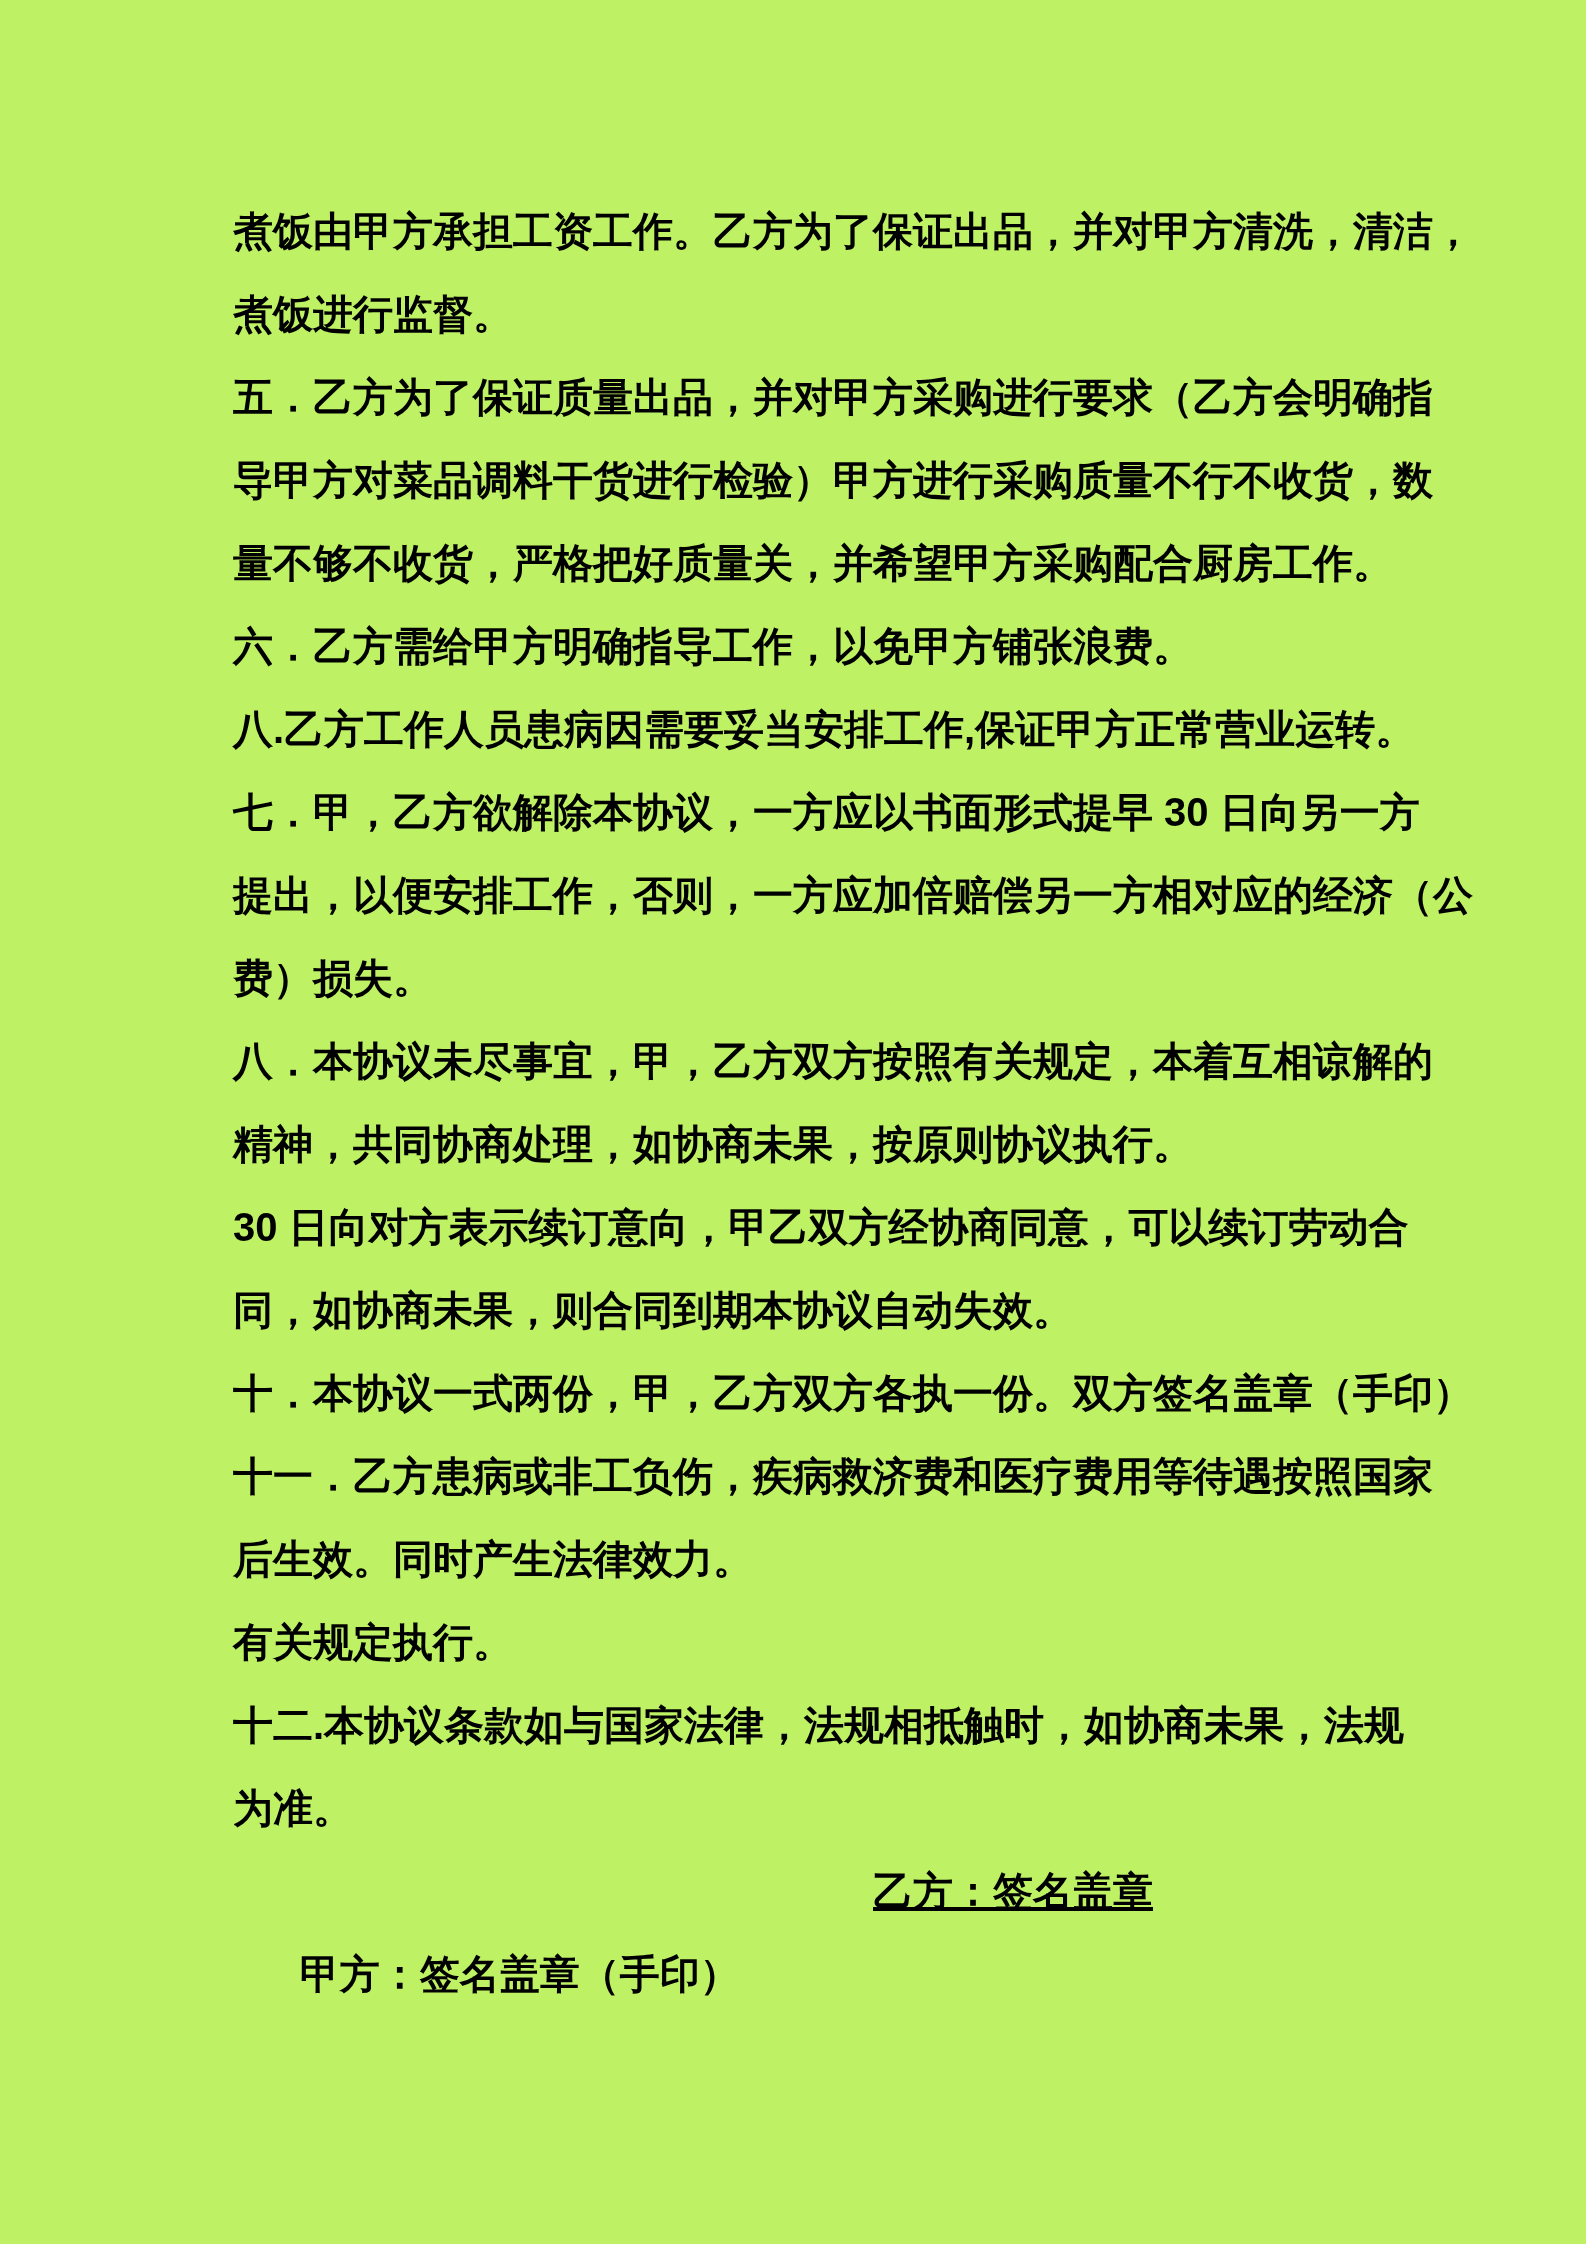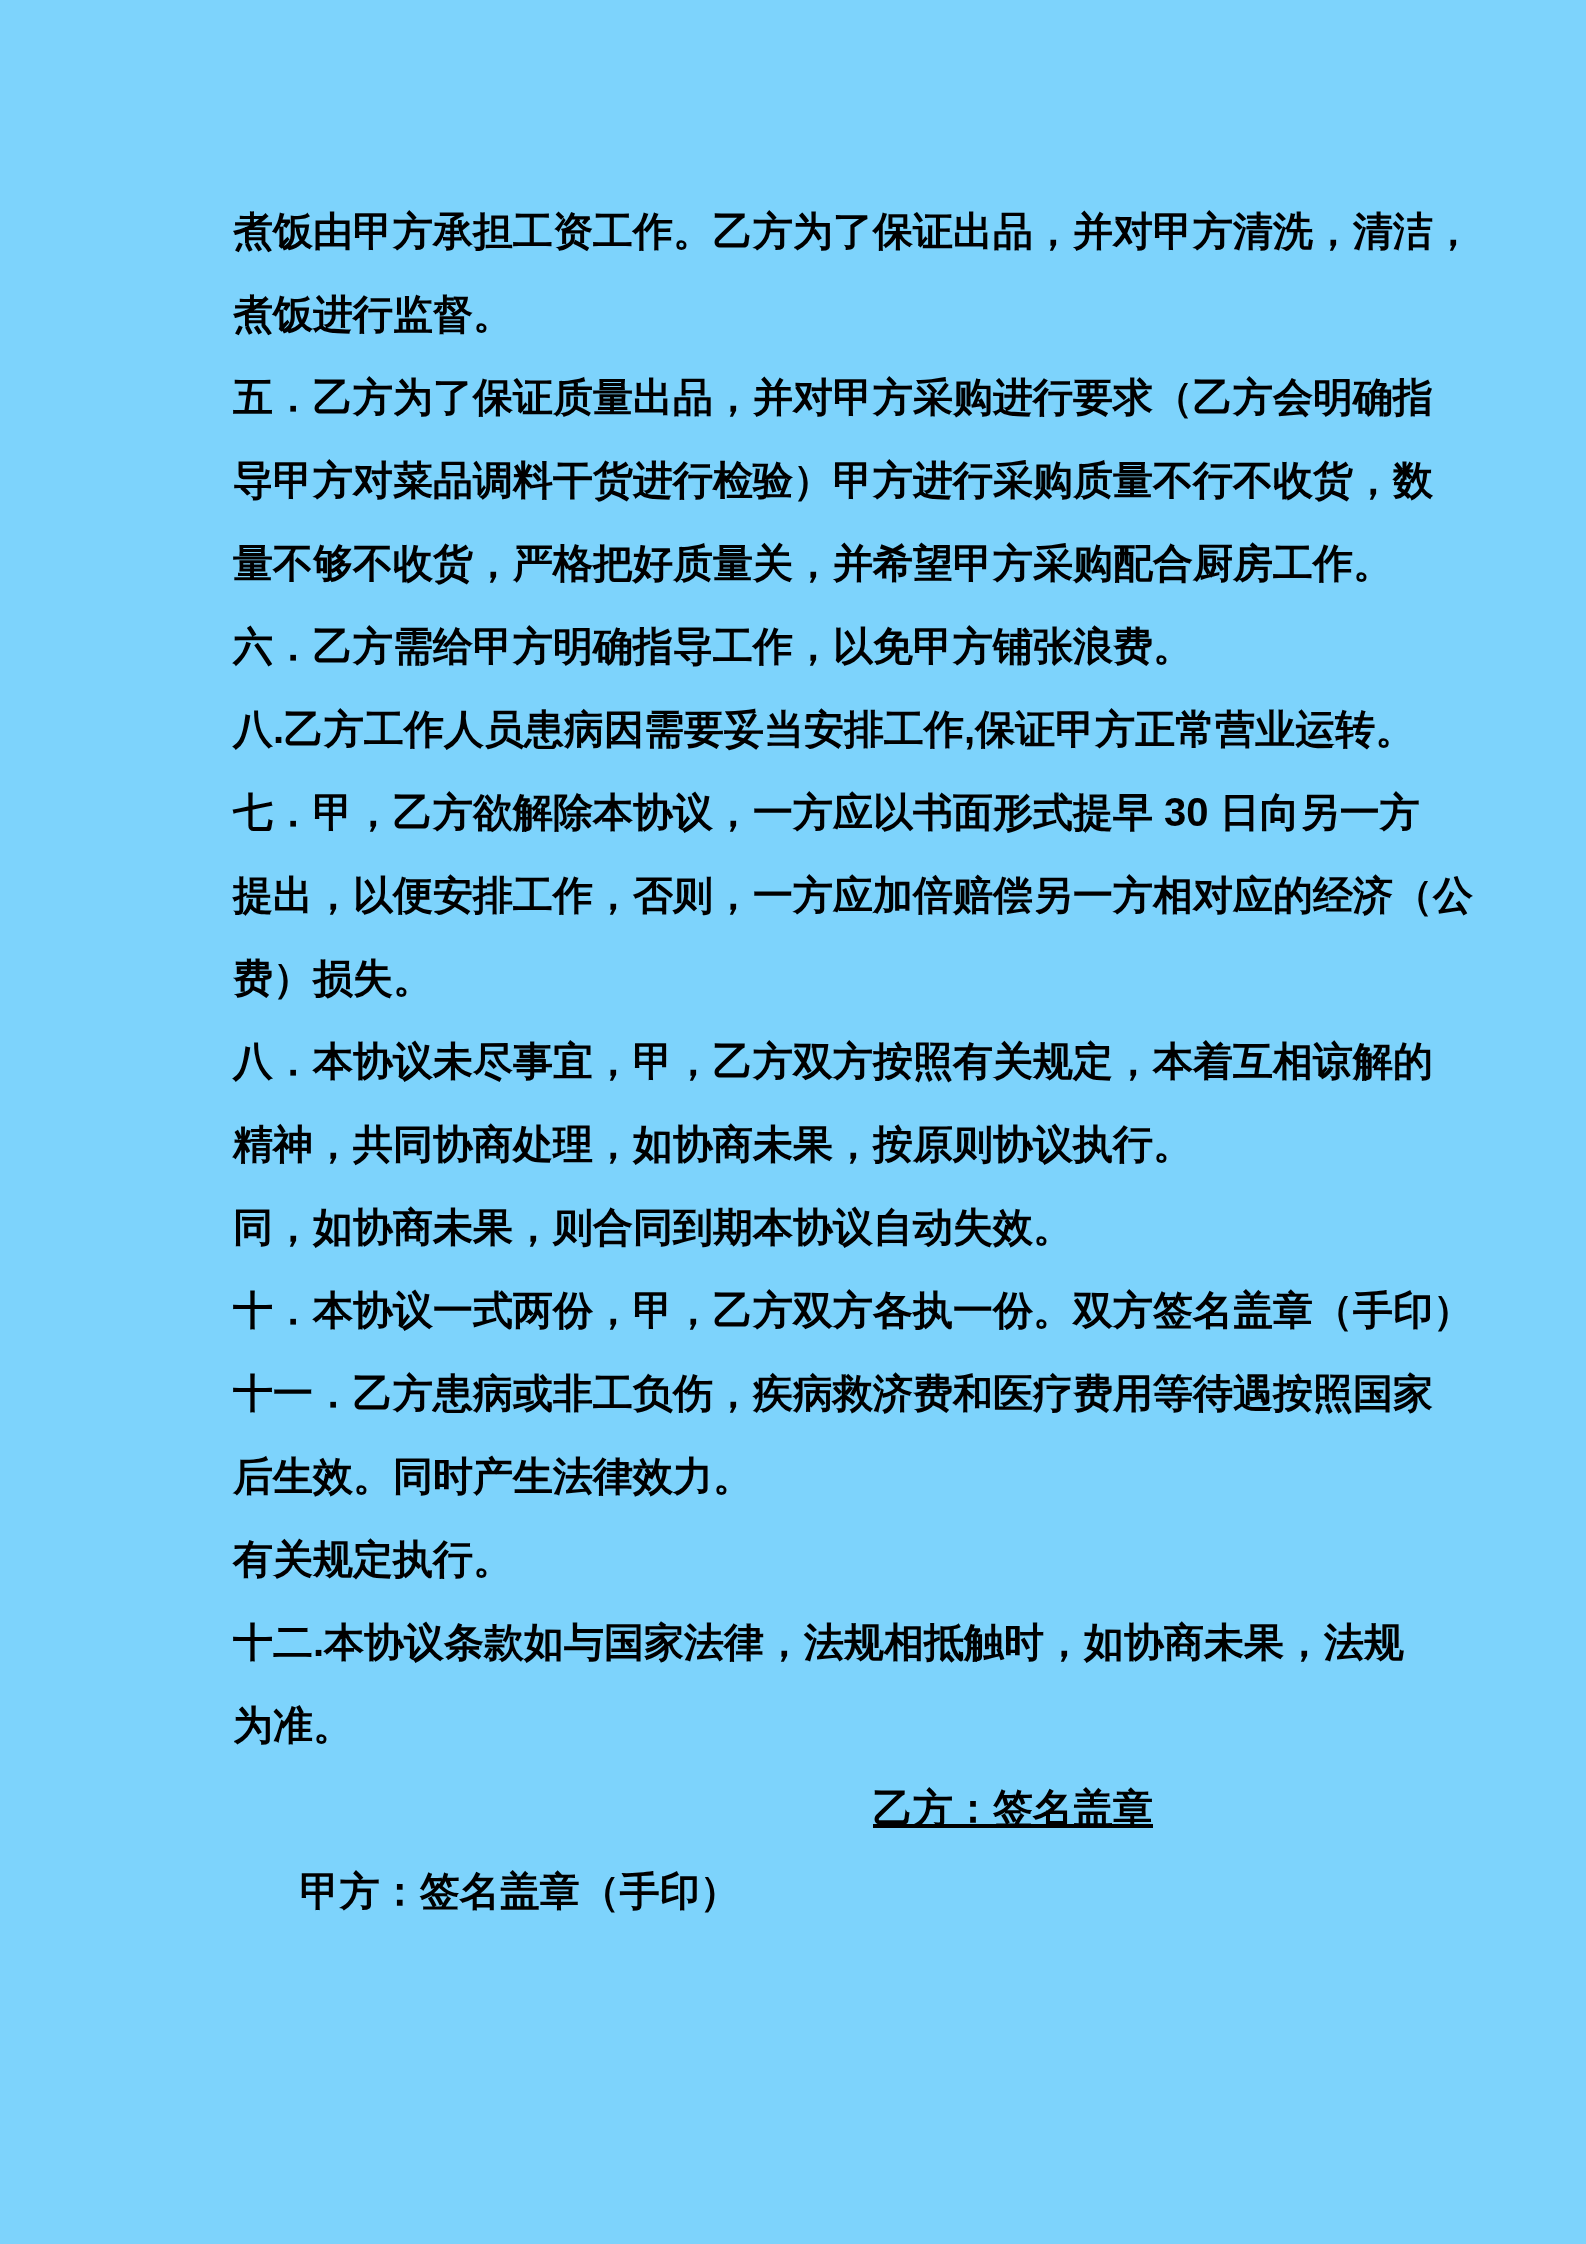--- a/index.html
+++ b/index.html
@@ -7,21 +7,21 @@
     width: 1586px;
     height: 2244px;
     background: #ffffff;
     font-family: "Liberation Sans", sans-serif;
     color: #000000;
   }
   .page {
     position: relative;
     width: 1586px;
     height: 2244px;
-    background: #7dd3fc;
+    background: #bef264;
     overflow: hidden;
   }
   .content {
     position: absolute;
     left: 233px;
     top: 190px;
     width: 1230px;
   }
   .line {
     height: 83px;
@@ -50,20 +50,21 @@
         <div class="line">五．乙方为了保证质量出品，并对甲方采购进行要求（乙方会明确指</div>
         <div class="line">导甲方对菜品调料干货进行检验）甲方进行采购质量不行不收货，数</div>
         <div class="line">量不够不收货，严格把好质量关，并希望甲方采购配合厨房工作。</div>
         <div class="line">六．乙方需给甲方明确指导工作，以免甲方铺张浪费。</div>
         <div class="line">八.乙方工作人员患病因需要妥当安排工作,保证甲方正常营业运转。</div>
         <div class="line">七．甲，乙方欲解除本协议，一方应以书面形式提早 30 日向另一方</div>
         <div class="line">提出，以便安排工作，否则，一方应加倍赔偿另一方相对应的经济（公</div>
         <div class="line">费）损失。</div>
         <div class="line">八．本协议未尽事宜，甲，乙方双方按照有关规定，本着互相谅解的</div>
         <div class="line">精神，共同协商处理，如协商未果，按原则协议执行。</div>
+        <div class="line">30 日向对方表示续订意向，甲乙双方经协商同意，可以续订劳动合</div>
         <div class="line">同，如协商未果，则合同到期本协议自动失效。</div>
         <div class="line">十．本协议一式两份，甲，乙方双方各执一份。双方签名盖章（手印）</div>
         <div class="line">十一．乙方患病或非工负伤，疾病救济费和医疗费用等待遇按照国家</div>
         <div class="line">后生效。同时产生法律效力。</div>
         <div class="line">有关规定执行。</div>
         <div class="line">十二.本协议条款如与国家法律，法规相抵触时，如协商未果，法规</div>
         <div class="line">为准。</div>
       </div>
     <div class="line sig-row">
       <span>甲方：签名盖章（手印）</span>

